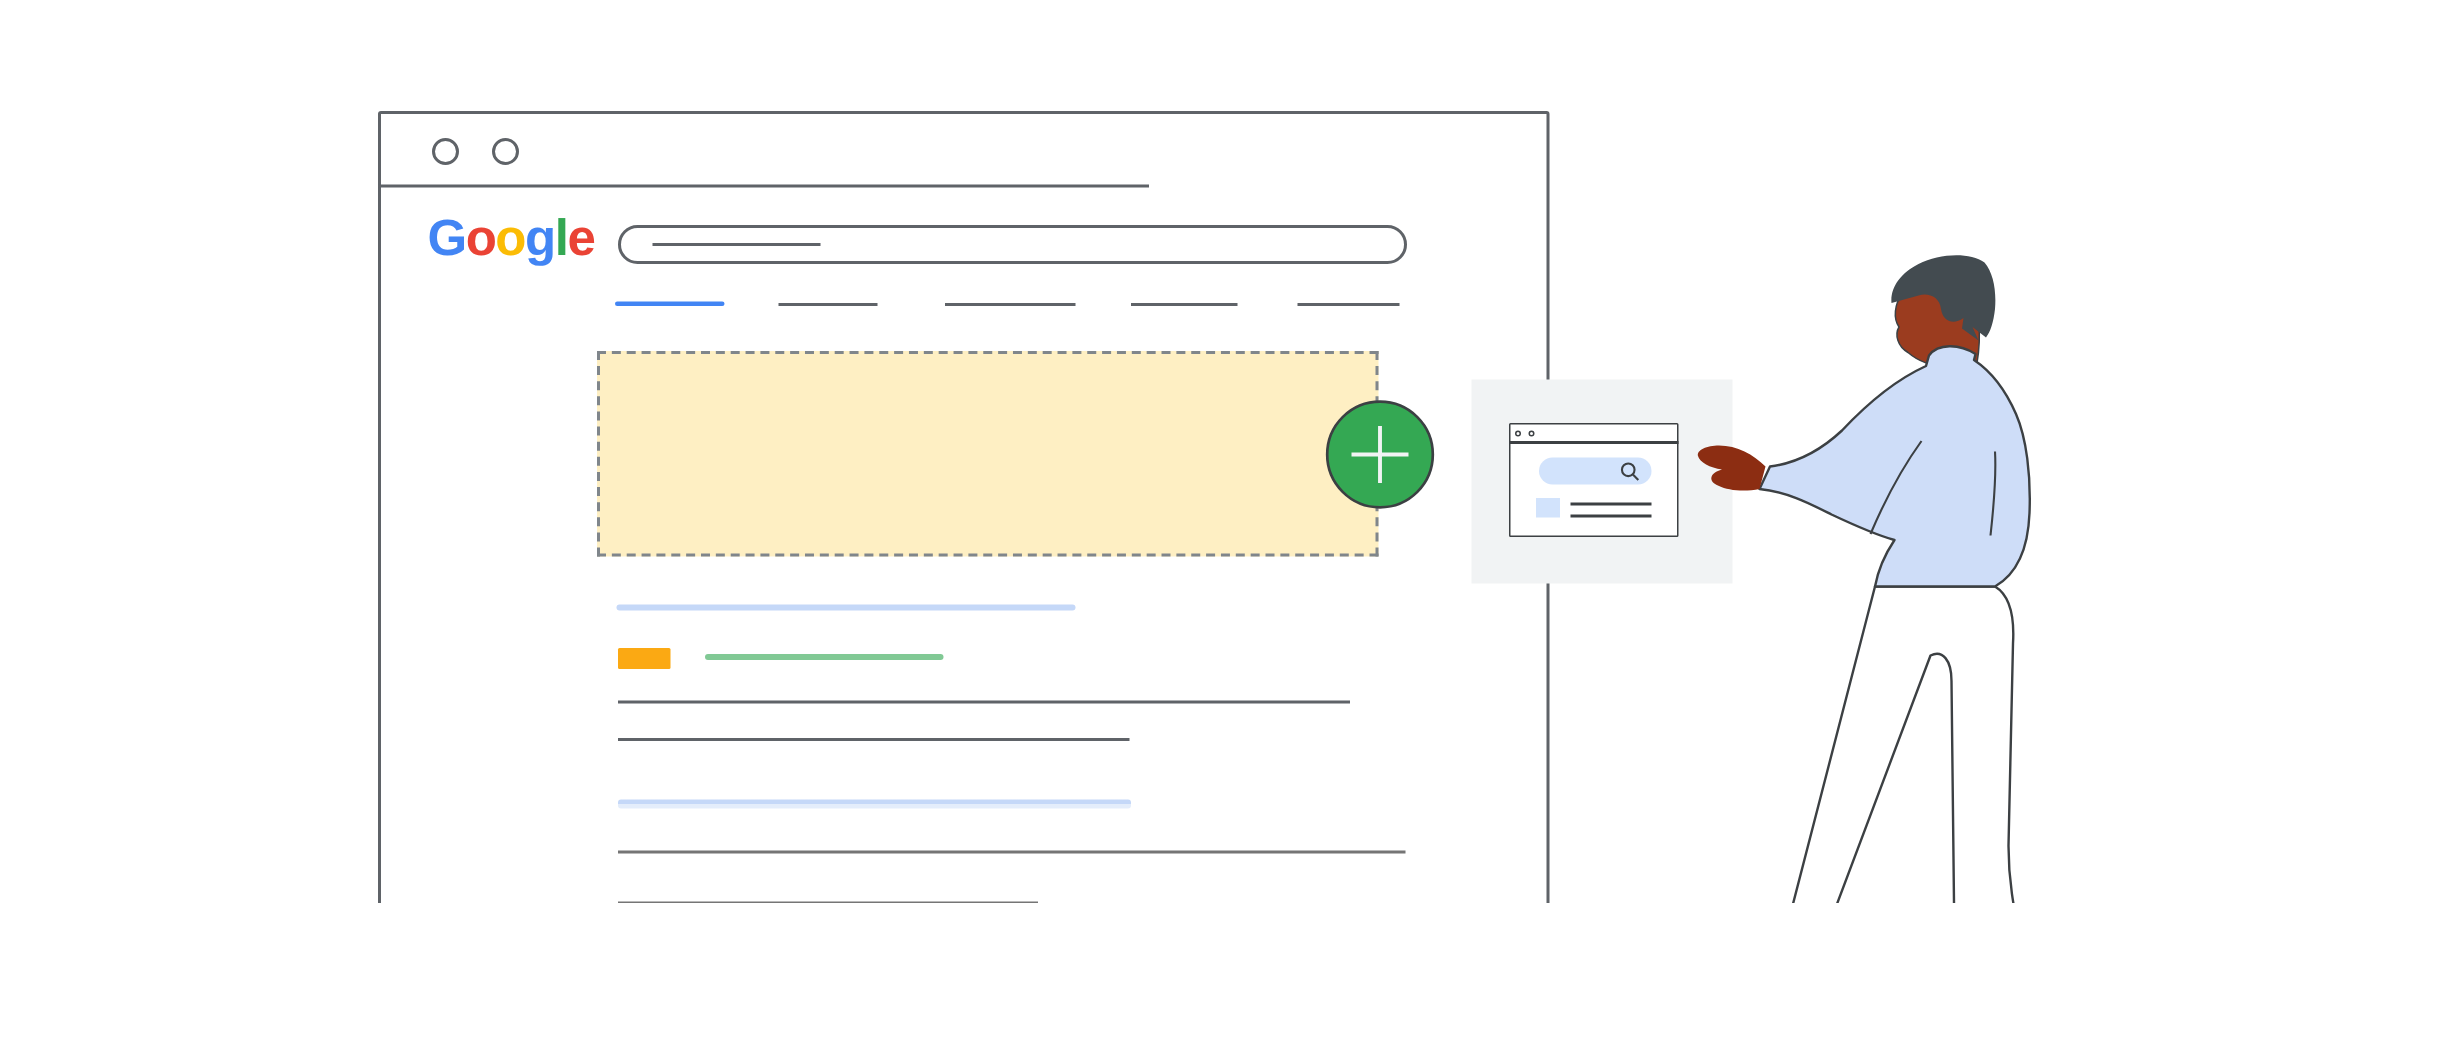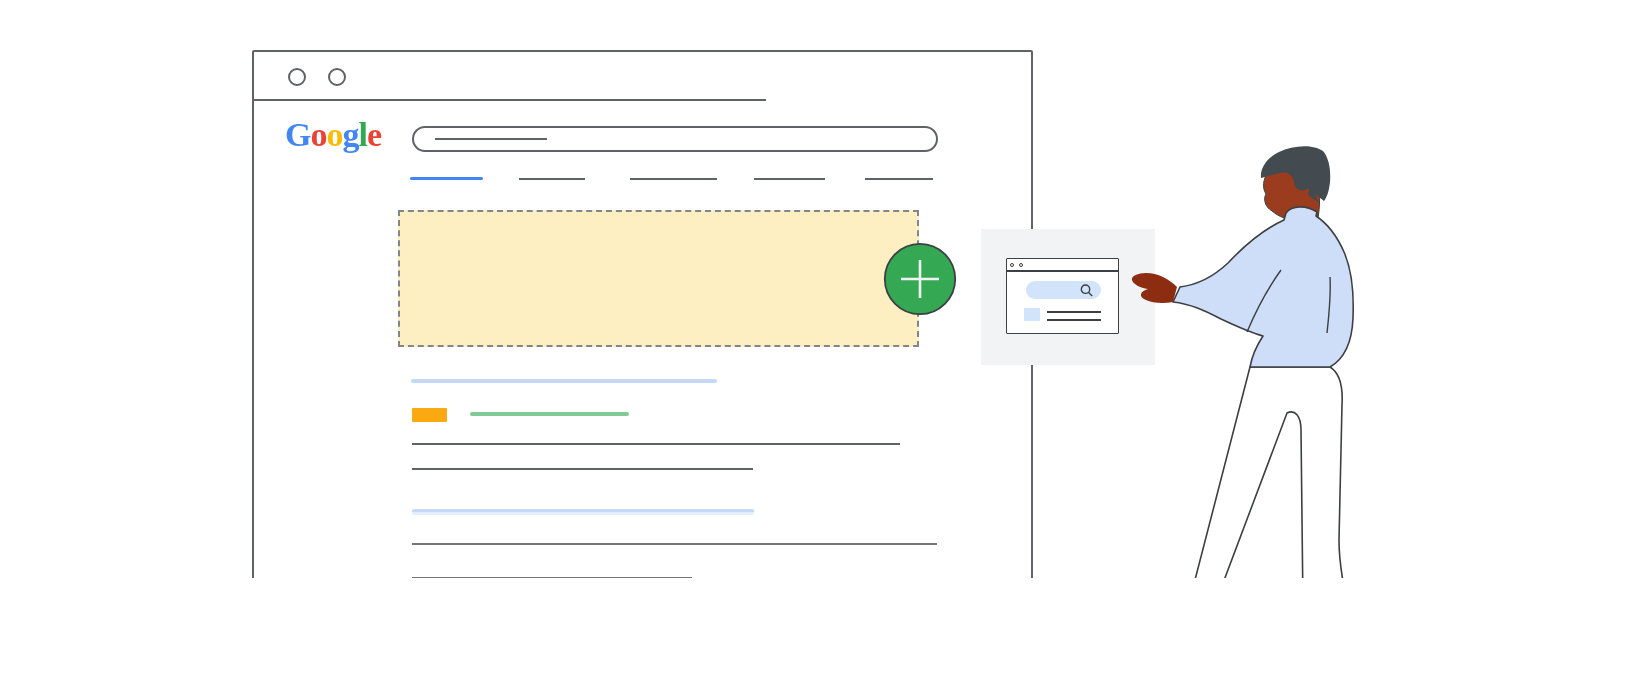--- a/index.html
+++ b/index.html
@@ -1,18 +1,19 @@
 <!DOCTYPE html>
 <html><head>
 <meta charset="utf-8">
 <style>
   html,body{margin:0;padding:0;background:#ffffff;}
   .stage{
     position:relative;width:1638px;height:578px;background:#ffffff;overflow:hidden;
-    font-family:Liberation Serif, serif;
+    font-family:Liberation Sans, sans-serif;
+    margin-top:24px;
   }
   .abs{position:absolute;}
 
   
   .bwindow{left:252px;top:50px;width:781px;height:553px;border:2px solid #5F6368;
            box-sizing:border-box;background:#ffffff;border-radius:2px;}
   .wdot{width:18px;height:18px;border:2px solid #5F6368;border-radius:50%;background:#fff;box-sizing:border-box;}
   .dot1{left:288px;top:68px;}
   .dot2{left:328px;top:68px;}
   .toolbar-line{left:252px;top:99px;width:514px;height:2px;background:#5F6368;}

